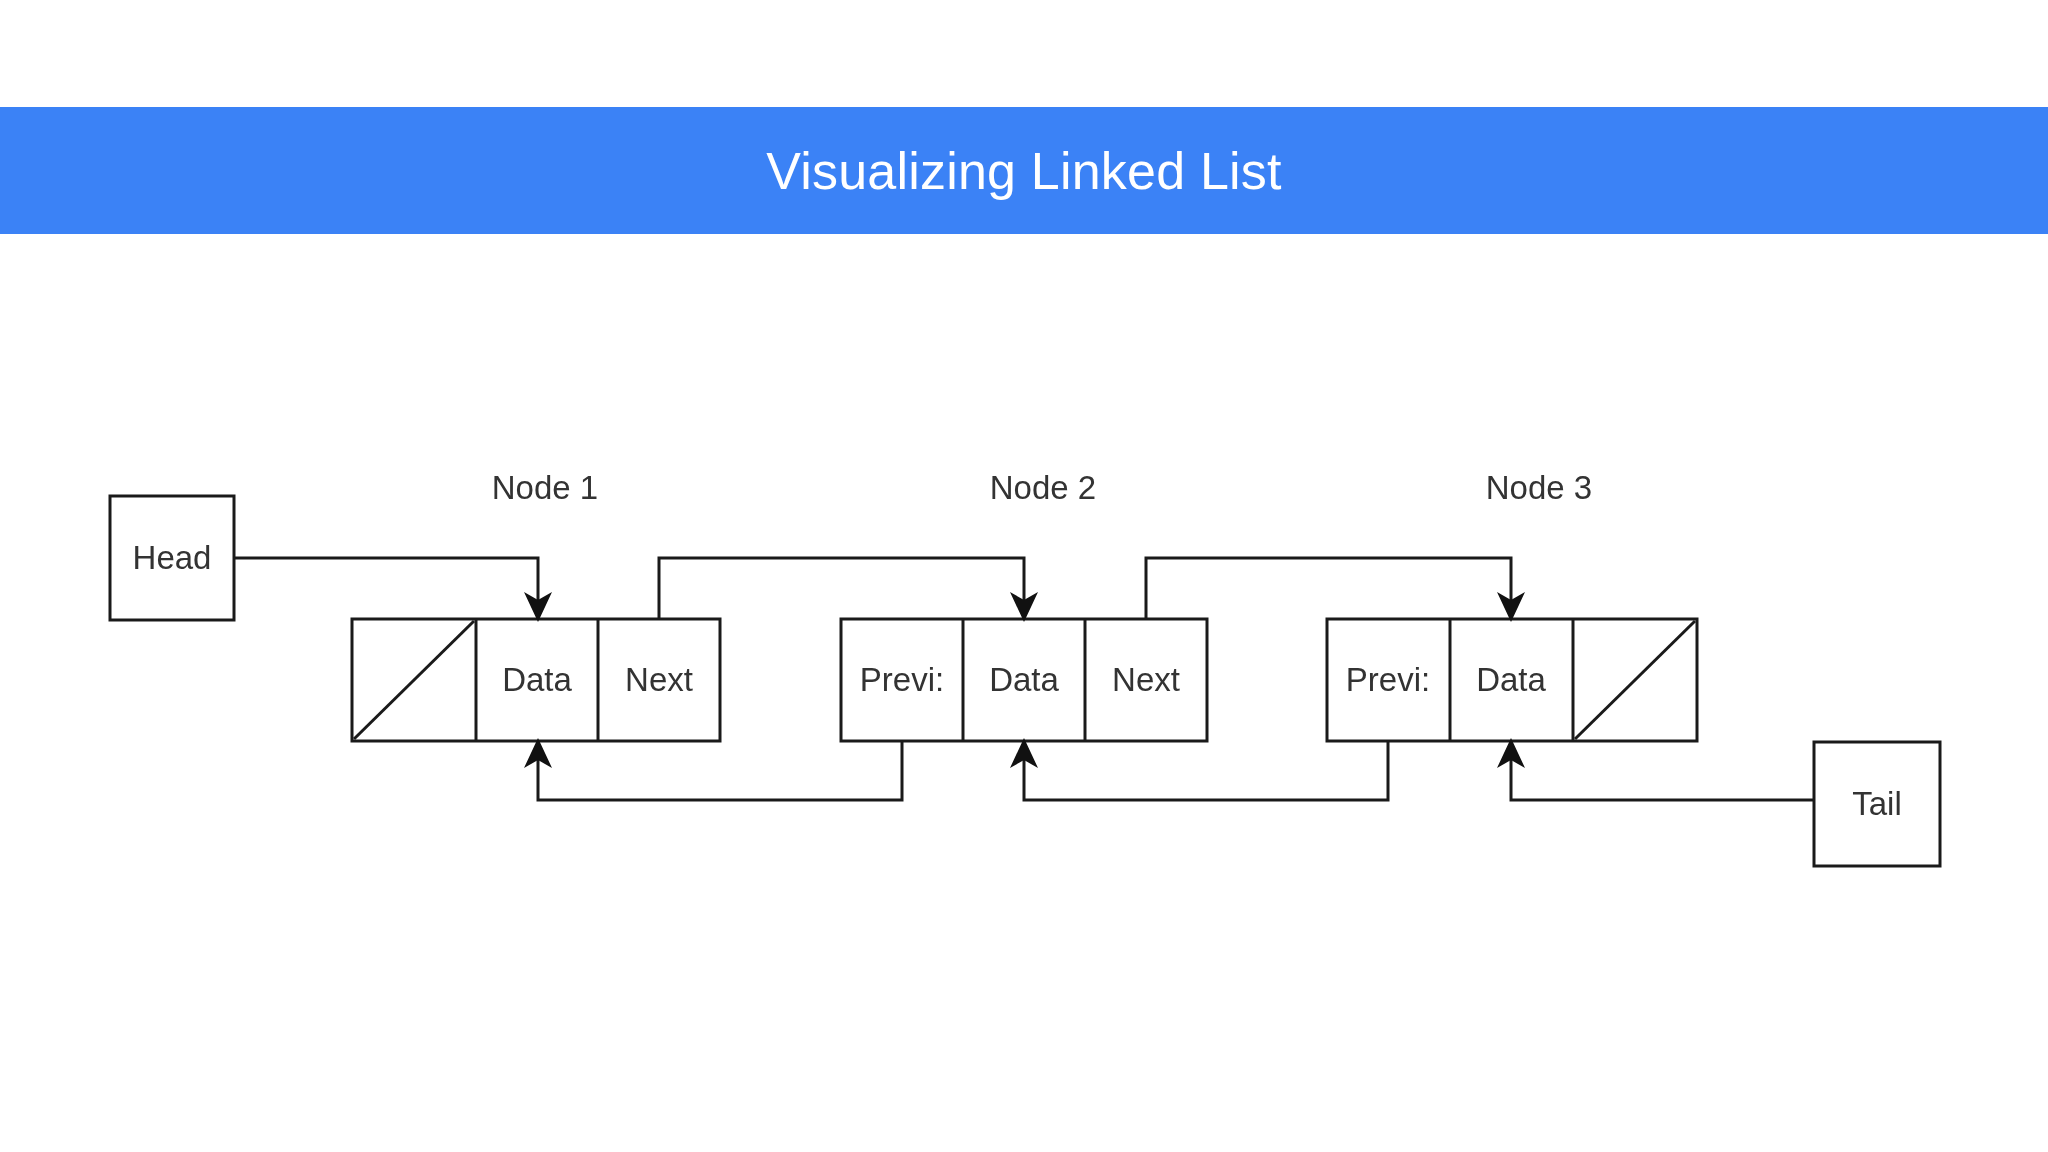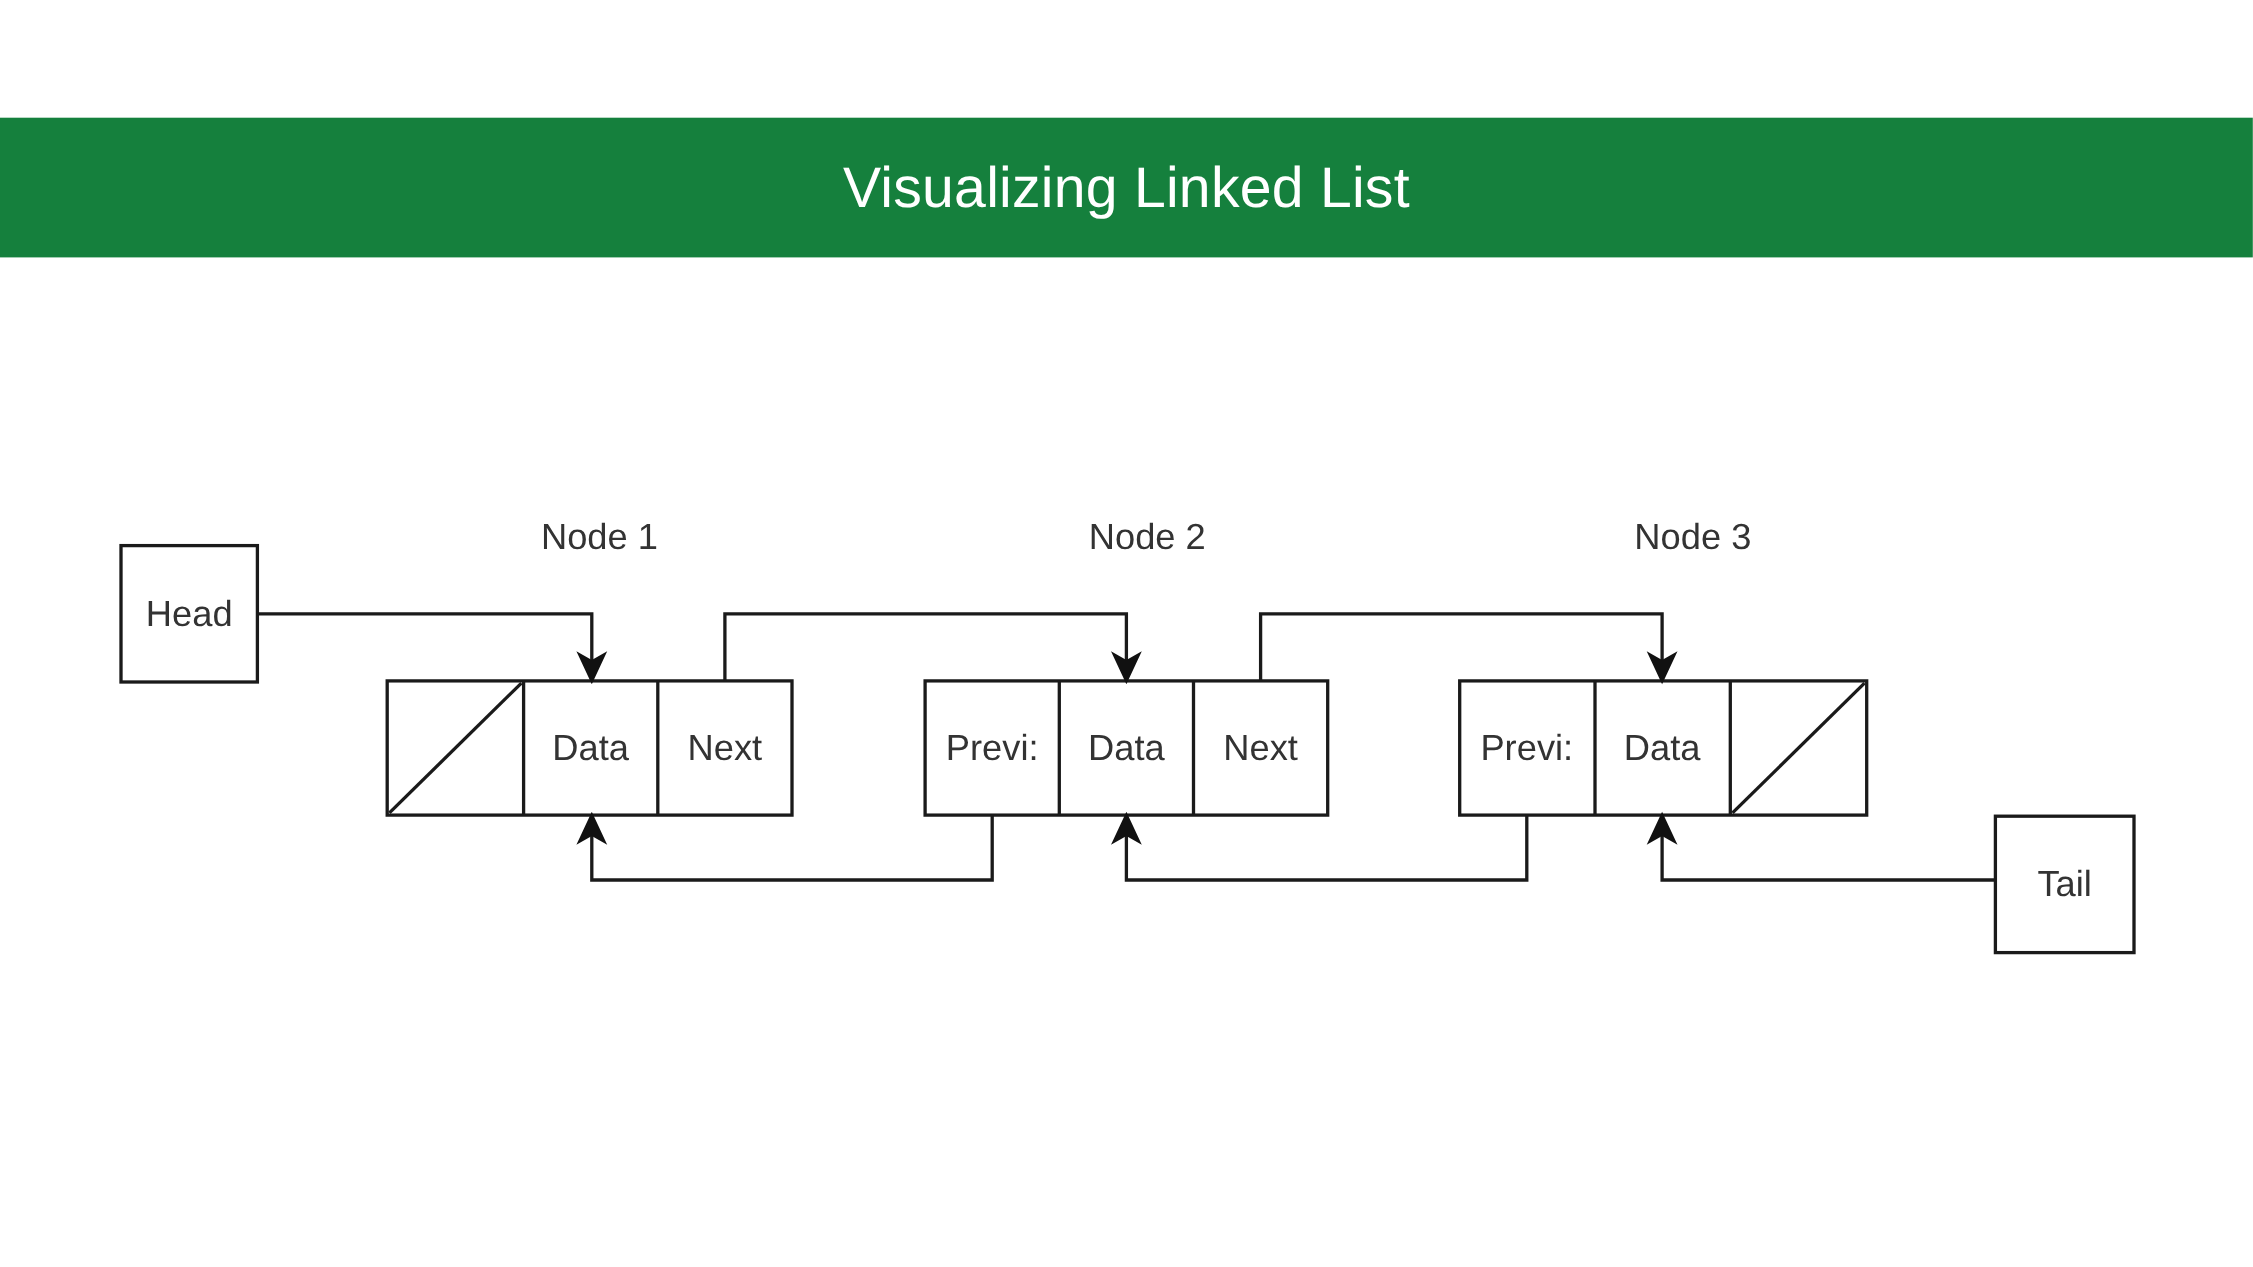--- a/index.html
+++ b/index.html
@@ -22,21 +22,21 @@
     height: 1152px;
     background: #ffffff;
   }
   
   #title-banner {
     position: absolute;
     left: 0;
     top: 107px;
     width: 2048px;
     height: 127px;
-    background: #15803d;
+    background: #3b82f6;
     display: flex;
     align-items: center;
     justify-content: center;
   }
   #title-text {
     color: #ffffff;
     font-size: 52px;
     font-weight: 400;
     letter-spacing: 0.2px;
     line-height: 1;

